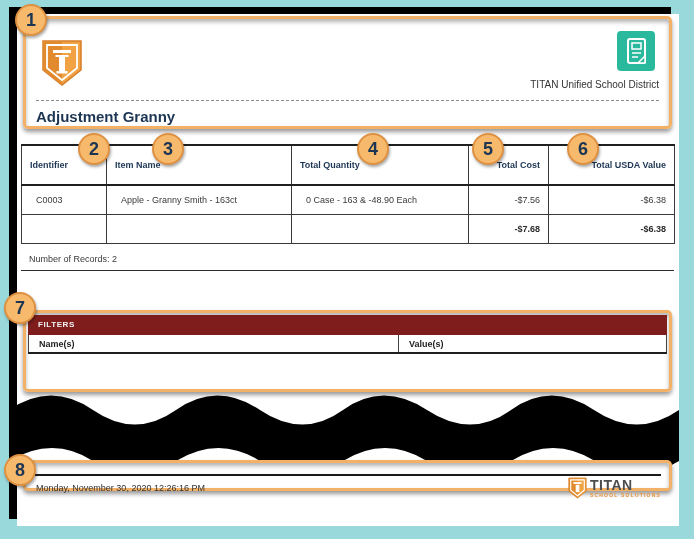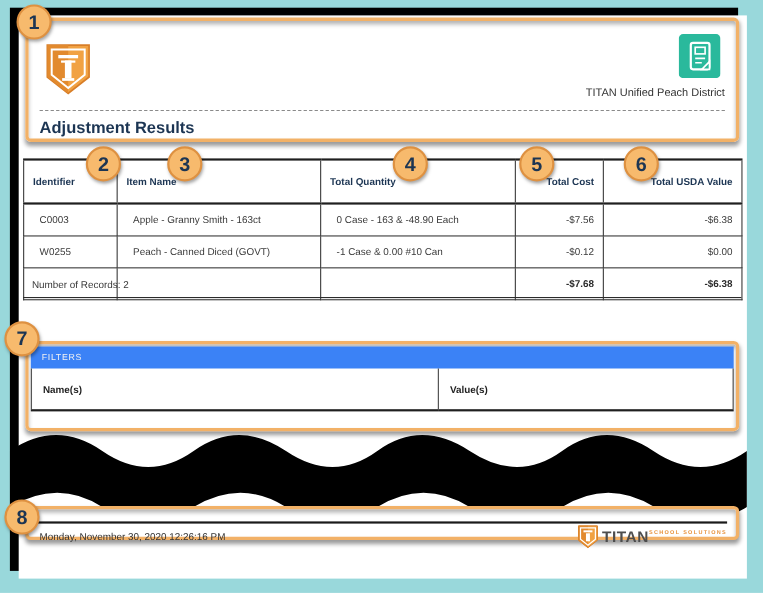--- a/index.html
+++ b/index.html
@@ -43,38 +43,38 @@
   .results-table td { color: #3a3a3a; height: 29px; padding-left: 14px; }
   .results-table th.num, .results-table td.num { text-align: right; padding-right: 8px; }
   .results-table .totals td { font-weight: bold; color: #2b2b2b; padding-left: 36px; }
 
   .record-count { position: absolute; left: 12px; top: 240px; font-size: 9px; color: #3a3a3a; z-index: 1; }
   .records-rule { position: absolute; left: 4px; top: 256px; width: 653px; border-top: 1.5px solid #2b2b2b; z-index: 1; }
 
   
   .filters-bar {
     position: absolute; left: 2px; right: 2px; top: 2px; height: 20px;
-    background: #3b82f6; color: #f2f2f2; font-size: 8px; font-weight: normal;
+    background: #7f1d1d; color: #f2f2f2; font-size: 8px; font-weight: bold;
     letter-spacing: .6px; line-height: 20px; padding-left: 10px;
   }
   .filters-table { position: absolute; left: 2px; right: 2px; top: 22px; width: calc(100% - 4px); border-collapse: collapse; table-layout: fixed; }
   .filters-table th, .filters-table td { border-left: 1px solid #444; border-right: 1px solid #444; font-size: 9px; text-align: left; padding: 0 10px; }
-  .filters-table th { color: #1f1f1f; font-weight: bold; height: 38px; border-bottom: 2px solid #1f1f1f; margin-top: 40px; }
+  .filters-table th { color: #1f1f1f; font-weight: bold; height: 18px; border-bottom: 2px solid #1f1f1f; margin-top: 40px; }
   .filters-table td { color: #3a3a3a; height: 27px; border-bottom: 1.5px solid #333; }
 
   
   .wave-band { position: absolute; left: -8px; top: 371px; width: 670px; height: 96px; z-index: 1; }
 
   
   .footer-rule { position: absolute; left: 8px; right: 8px; top: 11px; border-top: 2px solid #1a1a1a; }
   .footer-row { position: absolute; left: 10px; right: 8px; top: 13px; height: 24px; display: flex; align-items: center; }
   .footer-ts { font-size: 9px; color: #333; }
   .footer-page { position: absolute; left: 0; right: 0; text-align: center; font-size: 9px; color: #333; }
   .footer-logo { margin-left: auto; display: flex; align-items: center; gap: 3px; z-index: 1; }
-  .footer-logo-text { display: flex; flex-direction: row; line-height: 1; }
+  .footer-logo-text { display: flex; flex-direction: column; line-height: 1; }
   .footer-logo-name { font-size: 14px; font-weight: bold; color: #4d4d4d; letter-spacing: .5px; }
   .footer-logo-tagline { font-size: 5px; color: #e8923c; letter-spacing: 1.2px; font-weight: bold; margin-top: 1px; }
 </style>
 </head>
 <body>
 
 <div class="page">
 
   <div class="hl-box hl-header">
     <span class="shield-logo">
@@ -91,23 +91,23 @@
     <span class="doc-icon">
       <svg width="38" height="40" viewBox="0 0 38 40">
         <rect x="0" y="0" width="38" height="40" rx="4" fill="#2ab99c"></rect>
         <rect x="11" y="8" width="17" height="24" rx="2" fill="none" stroke="#fff" stroke-width="2"></rect>
         <rect x="15" y="12" width="9" height="6" fill="none" stroke="#fff" stroke-width="1.5"></rect>
         <line x1="15" y1="22" x2="24" y2="22" stroke="#fff" stroke-width="1.5"></line>
         <line x1="15" y1="26" x2="21" y2="26" stroke="#fff" stroke-width="1.5"></line>
         <path d="M28,25 L28,32 L21,32 Z" fill="#2ab99c" stroke="#fff" stroke-width="1.5"></path>
       </svg>
     </span>
-    <div class="district">TITAN Unified Peach District</div>
+    <div class="district">TITAN Unified School District</div>
     <div class="dotted-sep"></div>
-    <div class="report-title">Adjustment Results</div>
+    <div class="report-title">Adjustment Granny</div>
   </div>
 
   <table class="results-table">
     <colgroup>
         <col style="width:85px">
         <col style="width:185px">
         <col style="width:177px">
         <col style="width:80px">
         <col style="width:126px">
       </colgroup>
@@ -118,27 +118,20 @@
       <th>Total Quantity</th>
       <th class="num">Total Cost</th>
       <th class="num">Total USDA Value</th>
     </tr>
     <tr>
       <td>C0003</td>
       <td>Apple - Granny Smith - 163ct</td>
       <td>0 Case - 163 &amp; -48.90 Each</td>
       <td class="num">-$7.56</td>
       <td class="num">-$6.38</td>
-    </tr>
-    <tr>
-      <td>W0255</td>
-      <td>Peach - Canned Diced (GOVT)</td>
-      <td>-1 Case &amp; 0.00 #10 Can</td>
-      <td class="num">-$0.12</td>
-      <td class="num">$0.00</td>
     </tr>
     <tr class="totals">
       <td></td>
       <td></td>
       <td></td>
       <td class="num">-$7.68</td>
       <td class="num">-$6.38</td>
     </tr>
   </tbody>
     </table>

